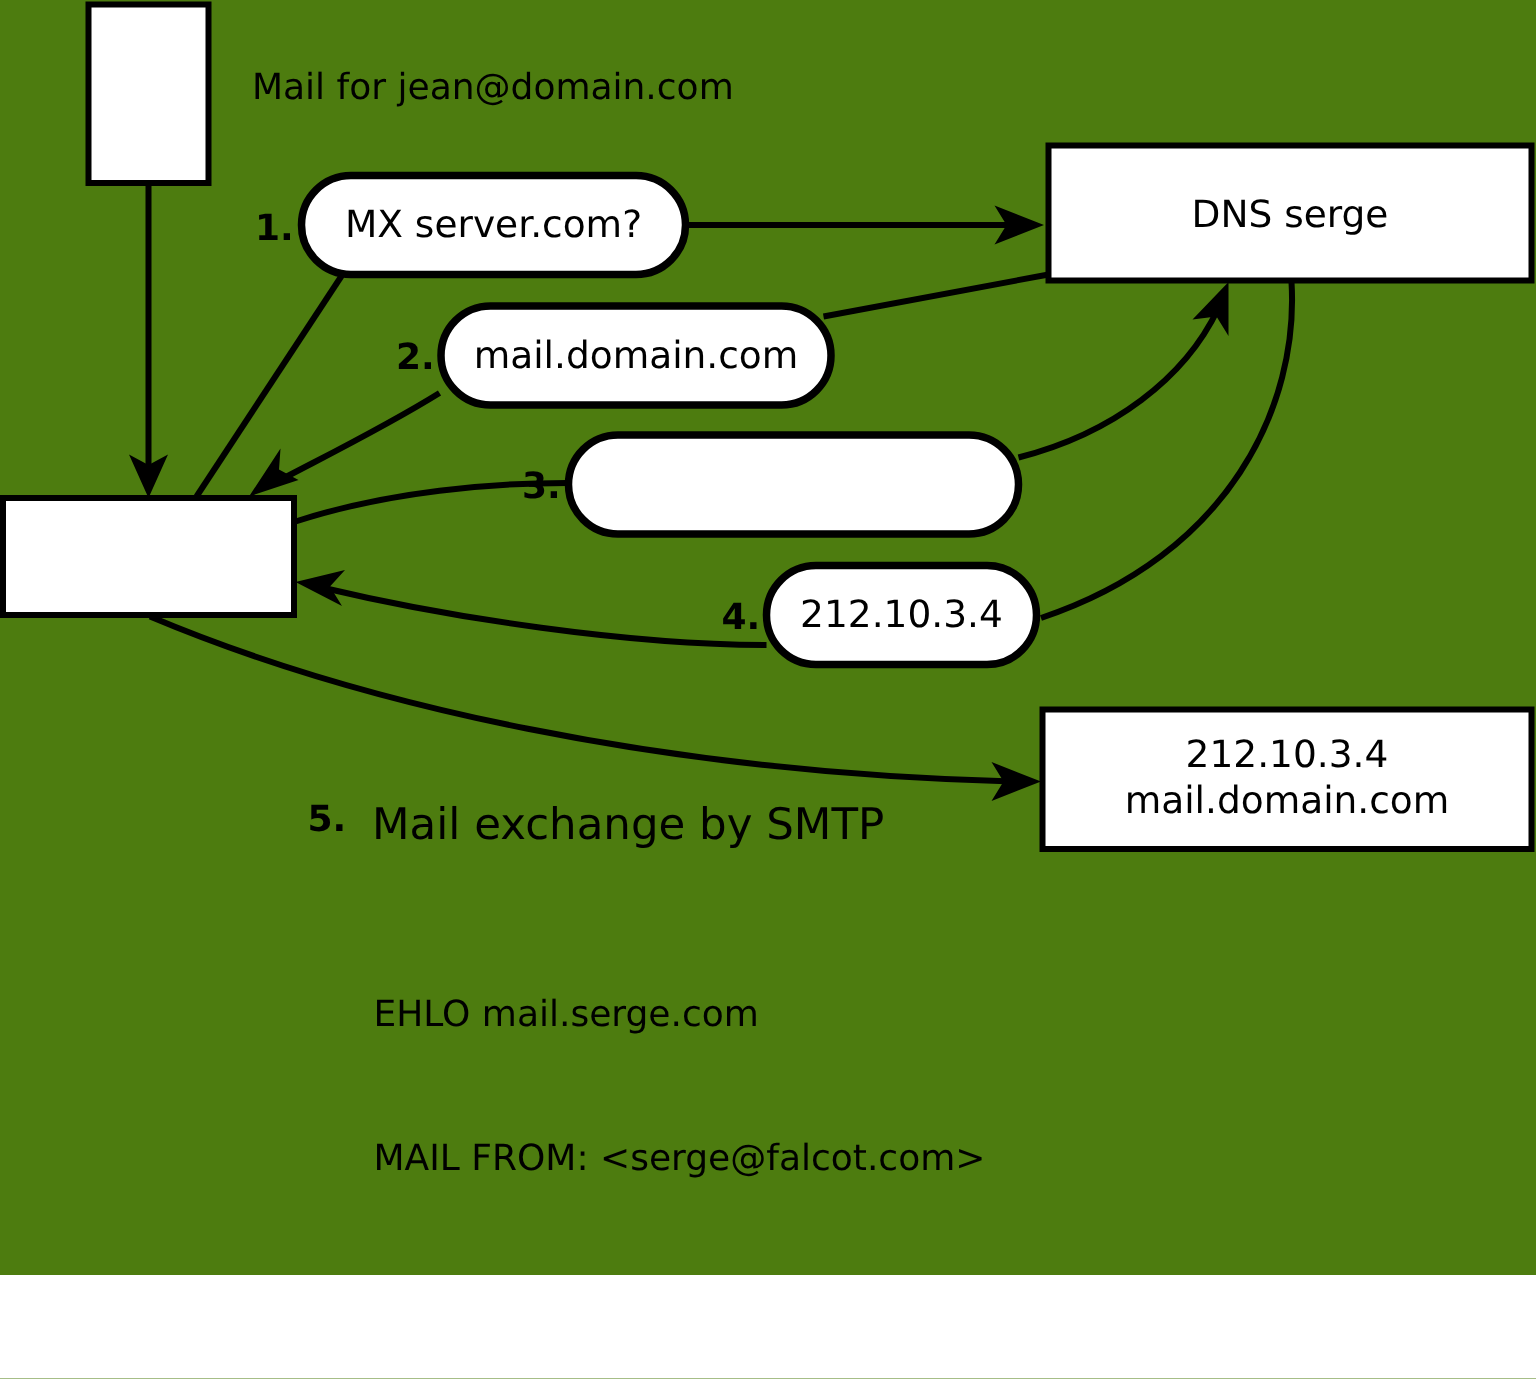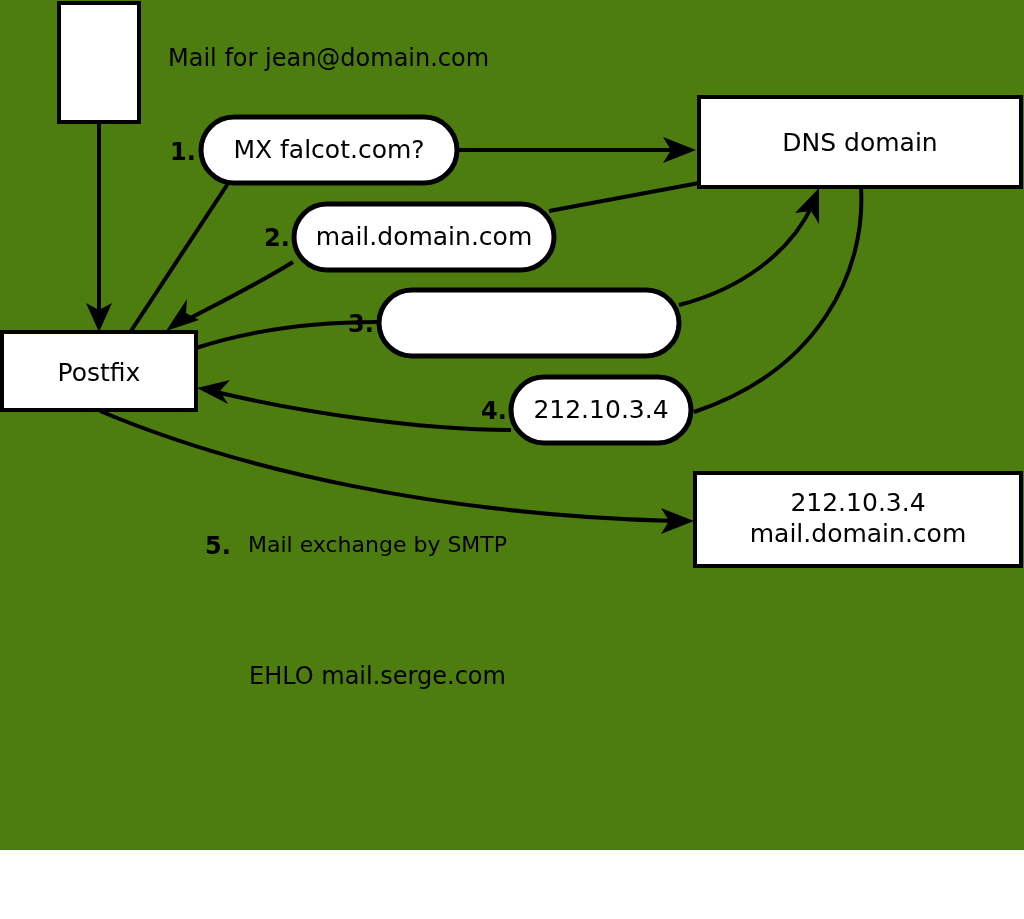--- a/index.html
+++ b/index.html
@@ -59,21 +59,21 @@
     text-align: center;
   }
   .step-num {
     font-size: 24px;
     font-weight: bold;
   }
   .heading {
     font-size: 24px;
   }
   .smtp-title {
-    font-size: 22px;
+    font-size: 29px;
   }
   .transcript {
     font-size: 24px;
     line-height: 32px;
   }
 </style>
 </head>
 <body>
 
 <div id="canvas">
@@ -115,41 +115,41 @@
     <polygon class="arrowhead" points="694,521 661,508 669,521 661,534"></polygon>
 
     <rect class="bubble" x="201" y="117" width="256" height="66" rx="33" ry="33"></rect>
     <rect class="bubble" x="294" y="204" width="260" height="66" rx="33" ry="33"></rect>
     <rect class="bubble" x="379" y="290" width="300" height="66" rx="33" ry="33"></rect>
     <rect class="bubble" x="511" y="377" width="180" height="66" rx="33" ry="33"></rect>
   </svg>
 
   <div class="txt heading" style="left:168px; top:44px;">Mail for jean@domain.com</div>
 
-  <div class="txt label-node" style="left:2px; top:357px; width:194px;">Postfix</div>
 
-  <div class="txt label-node" style="left:699px; top:127px; width:322px;">DNS domain</div>
+  <div class="txt label-node" style="left:699px; top:127px; width:322px;">DNS serge</div>
 
   <div class="txt label-node" style="left:695px; top:487px; width:326px;">212.10.3.4</div>
   <div class="txt label-node" style="left:695px; top:518px; width:326px;">mail.domain.com</div>
 
   <div class="txt step-num" style="left:170px; top:138px;">1.</div>
   <div class="txt step-num" style="left:264px; top:224px;">2.</div>
   <div class="txt step-num" style="left:348px; top:310px;">3.</div>
   <div class="txt step-num" style="left:481px; top:397px;">4.</div>
 
-  <div class="txt label-bubble" style="left:201px; top:135px; width:256px;">MX falcot.com?</div>
+  <div class="txt label-bubble" style="left:201px; top:135px; width:256px;">MX server.com?</div>
   <div class="txt label-bubble" style="left:294px; top:222px; width:260px;">mail.domain.com</div>
   <div class="txt label-bubble" style="left:511px; top:395px; width:180px;">212.10.3.4</div>
 
   <div class="txt step-num" style="left:205px; top:532px;">5.</div>
   <div class="txt smtp-title" style="left:248px; top:532px;">Mail exchange by SMTP</div>
 
   <div class="txt transcript" style="left:249px; top:596px;">
     <div>EHLO mail.serge.com</div>
+    <div>MAIL FROM: &lt;serge@falcot.com&gt;</div>
     
     
     
     
     
     
     
   </div>
 
 </div>

